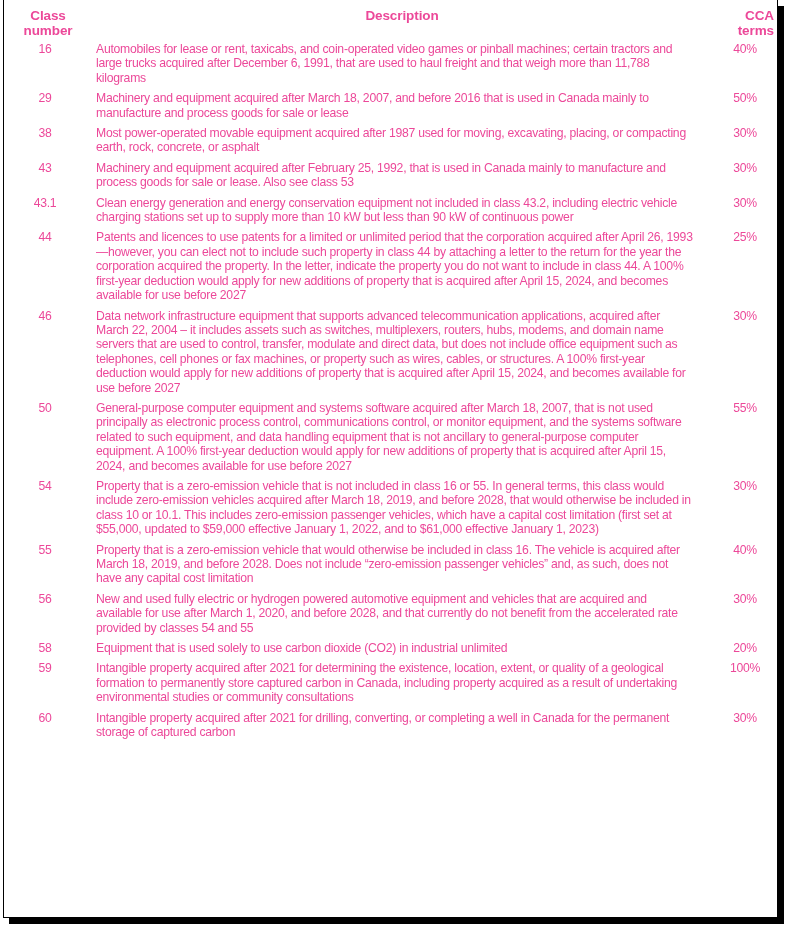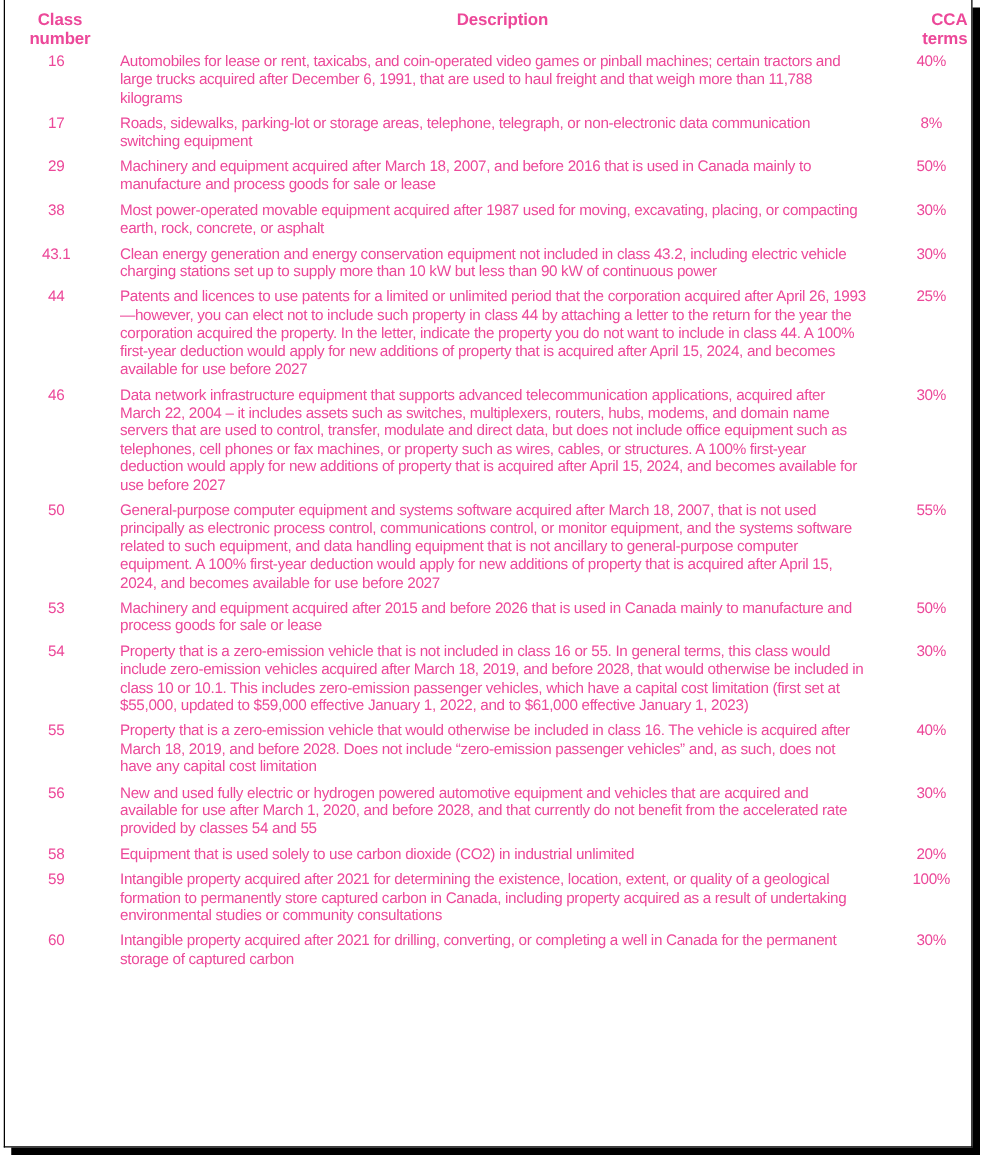--- a/index.html
+++ b/index.html
@@ -48,32 +48,32 @@
       </th>
     </tr>
   </thead>
   <tbody id="rows">
       <tr>
         <td class="c-class">16</td>
         <td class="c-desc">Automobiles for lease or rent, taxicabs, and coin-operated video games or pinball machines; certain tractors and large trucks acquired after December 6, 1991, that are used to haul freight and that weigh more than 11,788 kilograms</td>
         <td class="c-rate">40%</td>
       </tr>
       <tr>
-        <td class="c-class">17</td>
-        <td class="c-desc">Roads, sidewalks, parking-lot or storage areas, telephone, telegraph, or non-electronic data communication switching equipment</td>
-        <td class="c-rate">8%</td>
-      </tr>
-      <tr>
         <td class="c-class">29</td>
         <td class="c-desc">Machinery and equipment acquired after March 18, 2007, and before 2016 that is used in Canada mainly to manufacture and process goods for sale or lease</td>
         <td class="c-rate">50%</td>
       </tr>
       <tr>
         <td class="c-class">38</td>
         <td class="c-desc">Most power-operated movable equipment acquired after 1987 used for moving, excavating, placing, or compacting earth, rock, concrete, or asphalt</td>
+        <td class="c-rate">30%</td>
+      </tr>
+      <tr>
+        <td class="c-class">43</td>
+        <td class="c-desc">Machinery and equipment acquired after February 25, 1992, that is used in Canada mainly to manufacture and process goods for sale or lease. Also see class 53</td>
         <td class="c-rate">30%</td>
       </tr>
       <tr>
         <td class="c-class">43.1</td>
         <td class="c-desc">Clean energy generation and energy conservation equipment not included in class 43.2, including electric vehicle charging stations set up to supply more than 10 kW but less than 90 kW of continuous power</td>
         <td class="c-rate">30%</td>
       </tr>
       <tr>
         <td class="c-class">44</td>
         <td class="c-desc">Patents and licences to use patents for a limited or unlimited period that the corporation acquired after April 26, 1993—however, you can elect not to include such property in class 44 by attaching a letter to the return for the year the corporation acquired the property. In the letter, indicate the property you do not want to include in class 44. A 100% first-year deduction would apply for new additions of property that is acquired after April 15, 2024, and becomes available for use before 2027</td>
@@ -81,25 +81,20 @@
       </tr>
       <tr>
         <td class="c-class">46</td>
         <td class="c-desc">Data network infrastructure equipment that supports advanced telecommunication applications, acquired after March 22, 2004 – it includes assets such as switches, multiplexers, routers, hubs, modems, and domain name servers that are used to control, transfer, modulate and direct data, but does not include office equipment such as telephones, cell phones or fax machines, or property such as wires, cables, or structures. A 100% first-year deduction would apply for new additions of property that is acquired after April 15, 2024, and becomes available for use before 2027</td>
         <td class="c-rate">30%</td>
       </tr>
       <tr>
         <td class="c-class">50</td>
         <td class="c-desc">General-purpose computer equipment and systems software acquired after March 18, 2007, that is not used principally as electronic process control, communications control, or monitor equipment, and the systems software related to such equipment, and data handling equipment that is not ancillary to general-purpose computer equipment. A 100% first-year deduction would apply for new additions of property that is acquired after April 15, 2024, and becomes available for use before 2027</td>
         <td class="c-rate">55%</td>
-      </tr>
-      <tr>
-        <td class="c-class">53</td>
-        <td class="c-desc">Machinery and equipment acquired after 2015 and before 2026 that is used in Canada mainly to manufacture and process goods for sale or lease</td>
-        <td class="c-rate">50%</td>
       </tr>
       <tr>
         <td class="c-class">54</td>
         <td class="c-desc">Property that is a zero-emission vehicle that is not included in class 16 or 55. In general terms, this class would include zero-emission vehicles acquired after March 18, 2019, and before 2028, that would otherwise be included in class 10 or 10.1. This includes zero-emission passenger vehicles, which have a capital cost limitation (first set at $55,000, updated to $59,000 effective January 1, 2022, and to $61,000 effective January 1, 2023)</td>
         <td class="c-rate">30%</td>
       </tr>
       <tr>
         <td class="c-class">55</td>
         <td class="c-desc">Property that is a zero-emission vehicle that would otherwise be included in class 16. The vehicle is acquired after March 18, 2019, and before 2028. Does not include “zero-emission passenger vehicles” and, as such, does not have any capital cost limitation</td>
         <td class="c-rate">40%</td>

